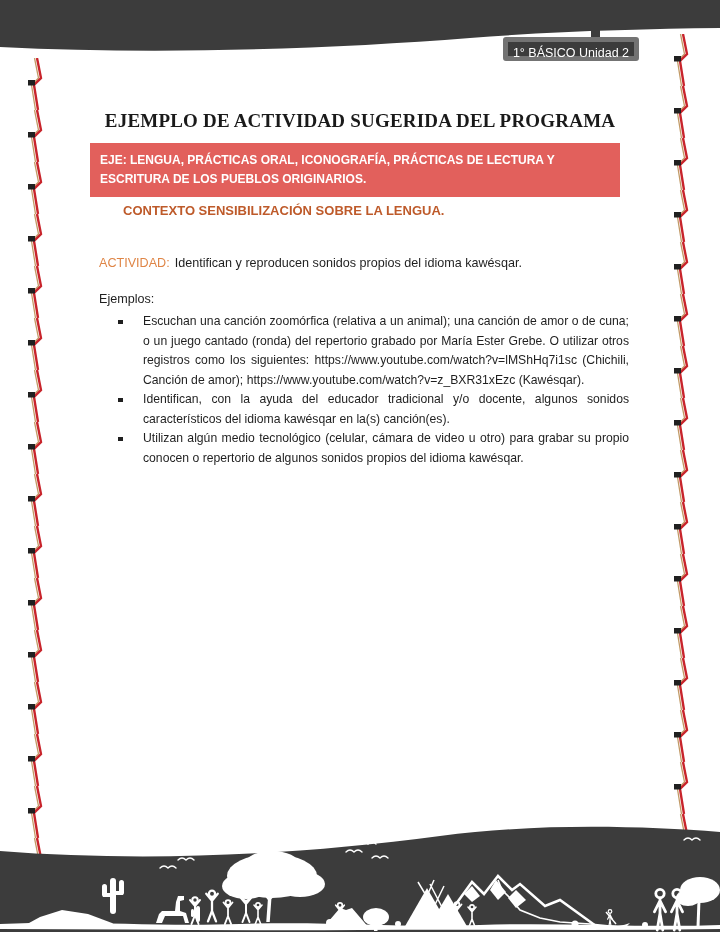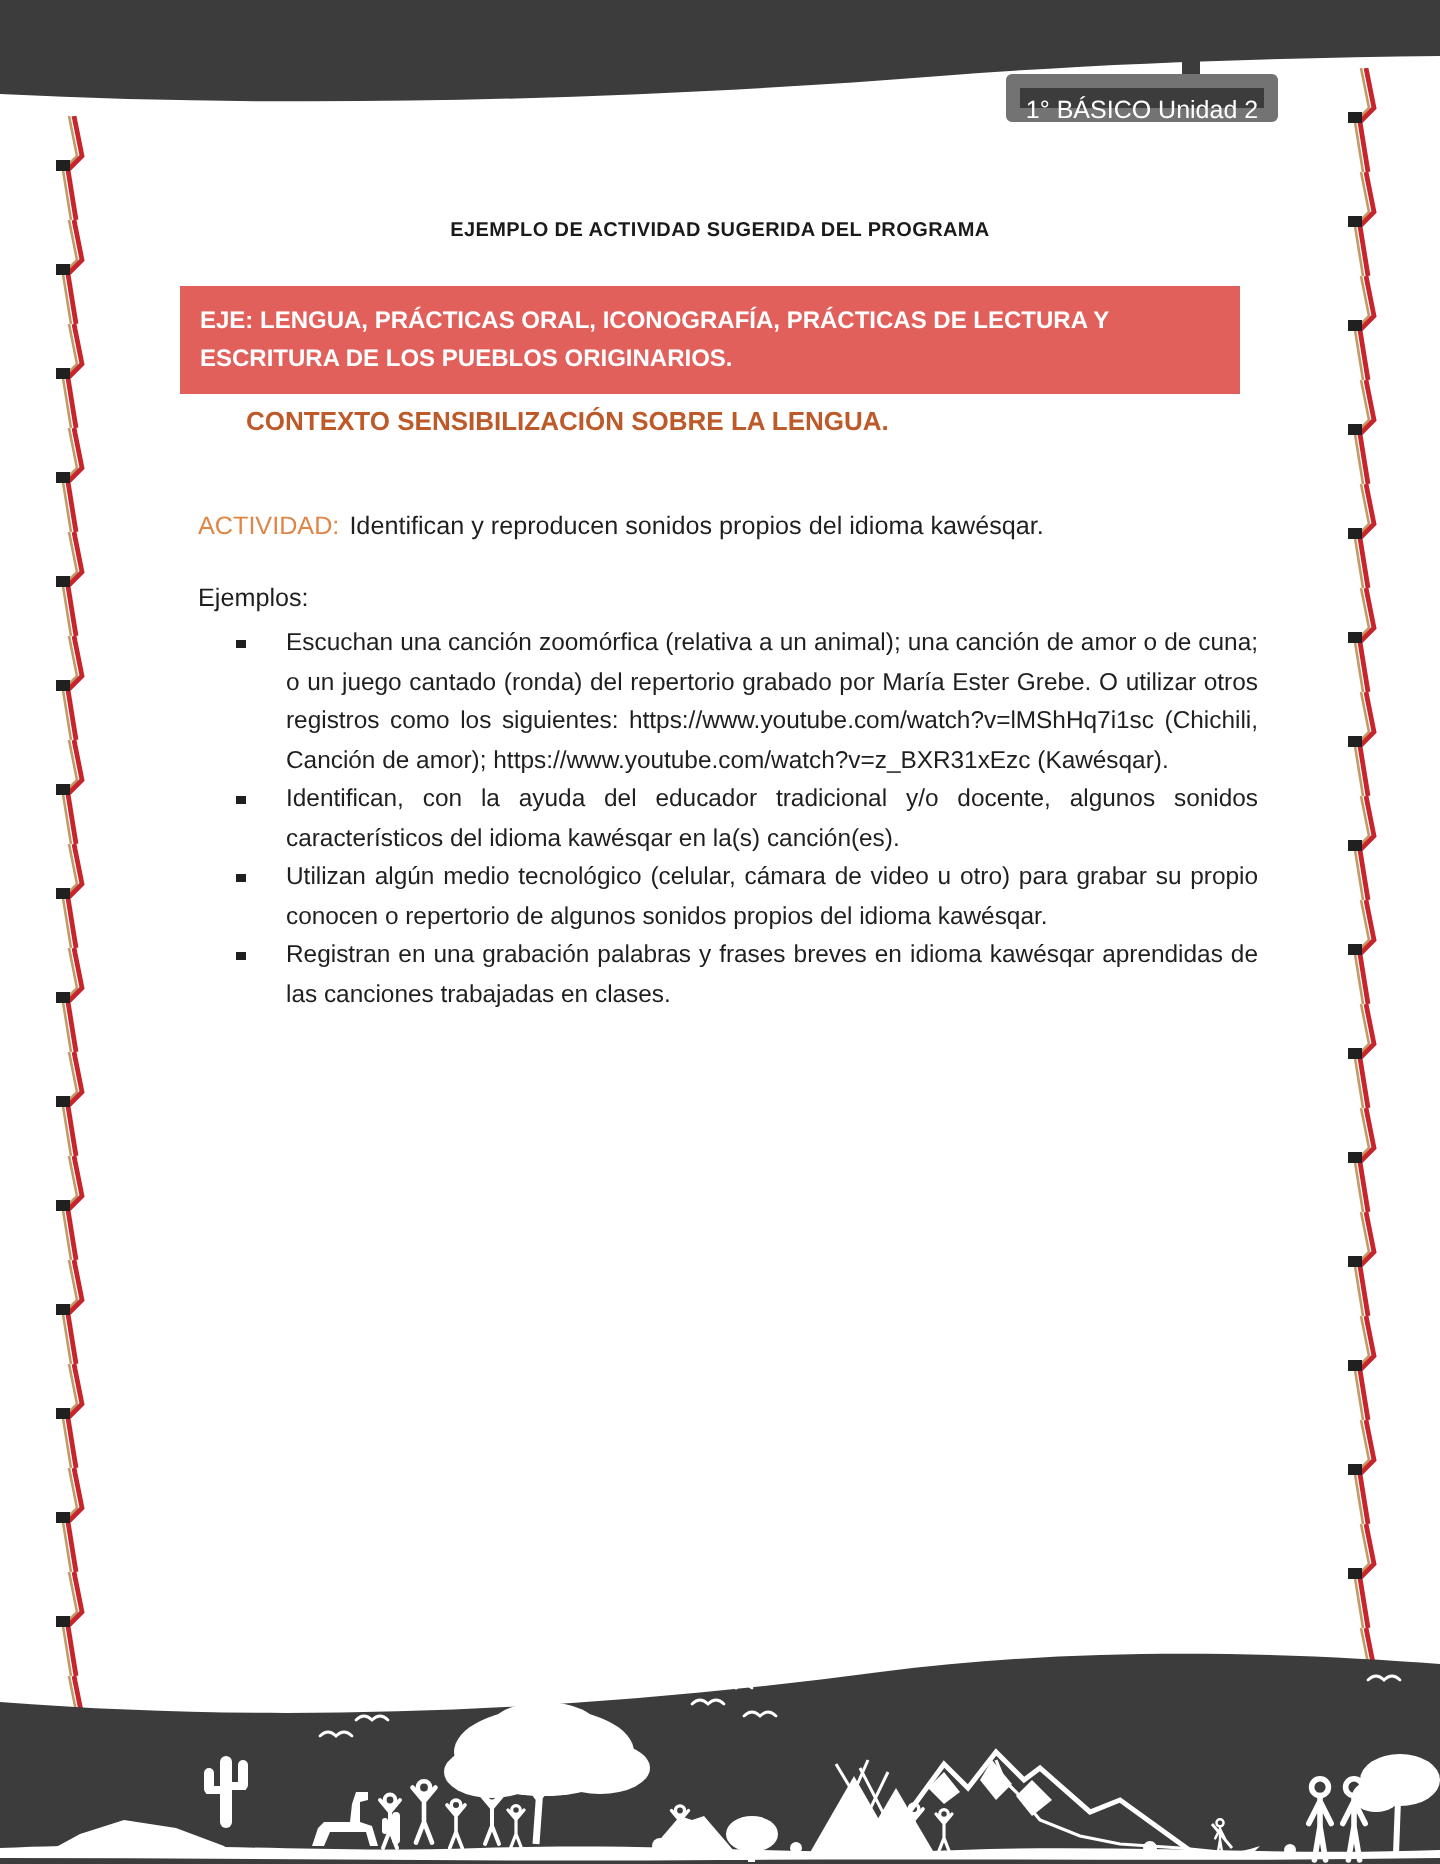--- a/index.html
+++ b/index.html
@@ -3,31 +3,31 @@
 <meta charset="utf-8">
 <style>
   * { margin:0; padding:0; box-sizing:border-box; }
   html,body { width:720px; height:932px; background:#ffffff; overflow:hidden; }
   body { position:relative; font-family:"Liberation Sans", sans-serif; color:var(--text-dark,#1F1F1F); }
 
   
   .top-band { position:absolute; top:0; left:0; width:720px; height:62px; display:block; }
   .badge-stem { position:absolute; left:591px; top:26px; width:9px; height:14px; background:var(--band-dark,#3C3C3C); }
   .unit-badge { position:absolute; left:503px; top:37px; width:136px; height:24px;
-    background:var(--band-dark,#3C3C3C); border:7px solid #737373; border-radius:3px;
+    background:var(--band-dark,#3C3C3C); border:5px solid #737373; border-radius:3px;
     color:#fff; font-size:12.5px; line-height:22px; text-align:center; }
 
   
   .side-border { position:absolute; width:22px; }
   .side-border.left  { left:26px;  top:58px; height:799px; }
   .side-border.right { left:672px; top:34px; height:818px; }
 
   
   .page-title { position:absolute; top:110px; left:0; right:0; text-align:center;
-    font-size:10px; font-weight:700; color:#1a1a1a; letter-spacing:.2px; }
+    font-size:19px; font-weight:700; color:#1a1a1a; letter-spacing:.2px;font-family:Liberation Serif, serif; }
   .eje-banner { position:absolute; left:90px; top:143px; width:530px;
     background:var(--banner-red,#E2605C); color:#fff; font-weight:700;
     font-size:12px; line-height:1.6; padding:8px 10px; }
   .contexto { position:absolute; left:99px; top:203px; font-weight:700; font-size:13px;
     color:var(--contexto-orange,#BE5A2A);margin-left:24px; }
   .actividad { position:absolute; left:99px; top:256px; font-size:12.6px; }
   .actividad .act-label { color:var(--actividad-orange,#DF8546); margin-right:5px;text-align:right; }
   .ejemplos { position:absolute; left:99px; top:292px; font-size:12.6px; }
 
   .bullets { position:absolute; left:117px; top:312px; width:512px; list-style:none;
@@ -90,21 +90,20 @@
 <div class="actividad">
   <span class="act-label">ACTIVIDAD:</span><span>Identifican y reproducen sonidos propios del idioma kawésqar.</span>
 </div>
 
 <div class="ejemplos">Ejemplos:</div>
 
 <ul class="bullets">
     <li><span>Escuchan una canción zoomórfica (relativa a un animal); una canción de amor o de cuna; o un juego cantado (ronda) del repertorio grabado por María Ester Grebe. O utilizar otros registros como los siguientes: </span><span class="doclink">https://www.youtube.com/watch?v=lMShHq7i1sc&nbsp;</span><span>(Chichili, Canción de amor); </span><span class="doclink">https://www.youtube.com/watch?v=z_BXR31xEzc&nbsp;</span><span>(Kawésqar).</span></li>
     <li><span>Identifican, con la ayuda del educador tradicional y/o docente, algunos sonidos característicos del idioma kawésqar en la(s) canción(es).</span></li>
     <li><span>Utilizan algún medio tecnológico (celular, cámara de video u otro) para grabar su propio conocen o repertorio de algunos sonidos propios del idioma kawésqar.</span></li>
-    <li><span>Registran en una grabación palabras y frases breves en idioma kawésqar aprendidas de las canciones trabajadas en clases.</span></li>
   </ul>
 
 <svg class="footer-svg" viewBox="0 0 720 112">
   <defs>
     <g id="personUp">
       <circle cx="0" cy="-15" r="2.7"></circle>
       <path d="M0,-12 L0,0 M0,-9 L-5,-15 M0,-9 L5,-15 M0,0 L-3.5,9 M0,0 L3.5,9"></path>
     </g>
     <g id="personDown">
       <circle cx="0" cy="-16" r="3"></circle>

